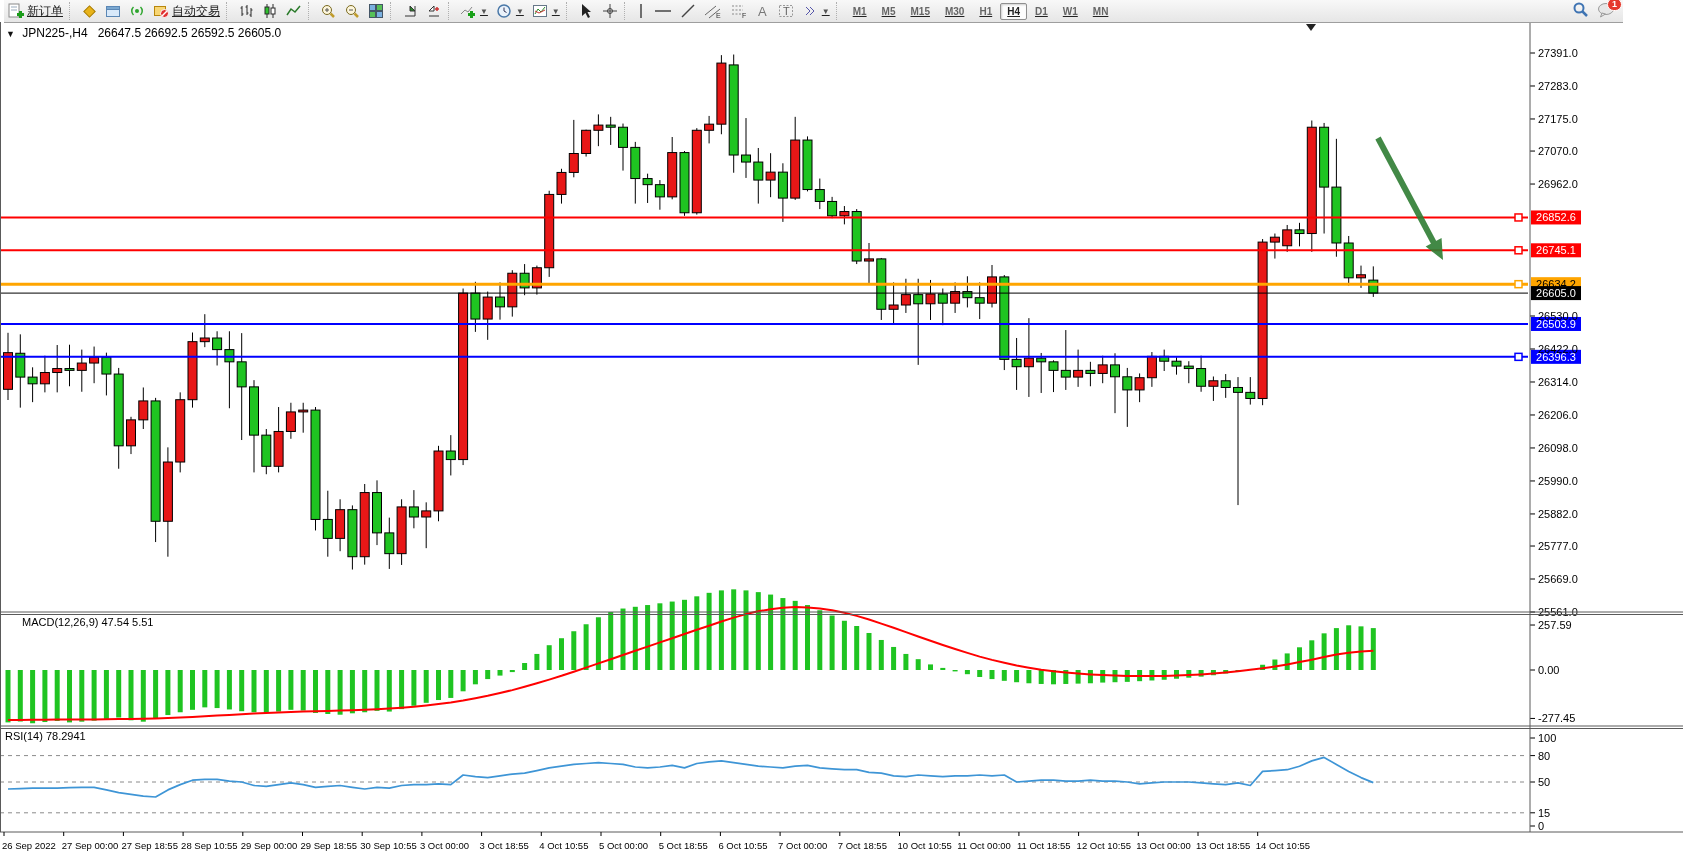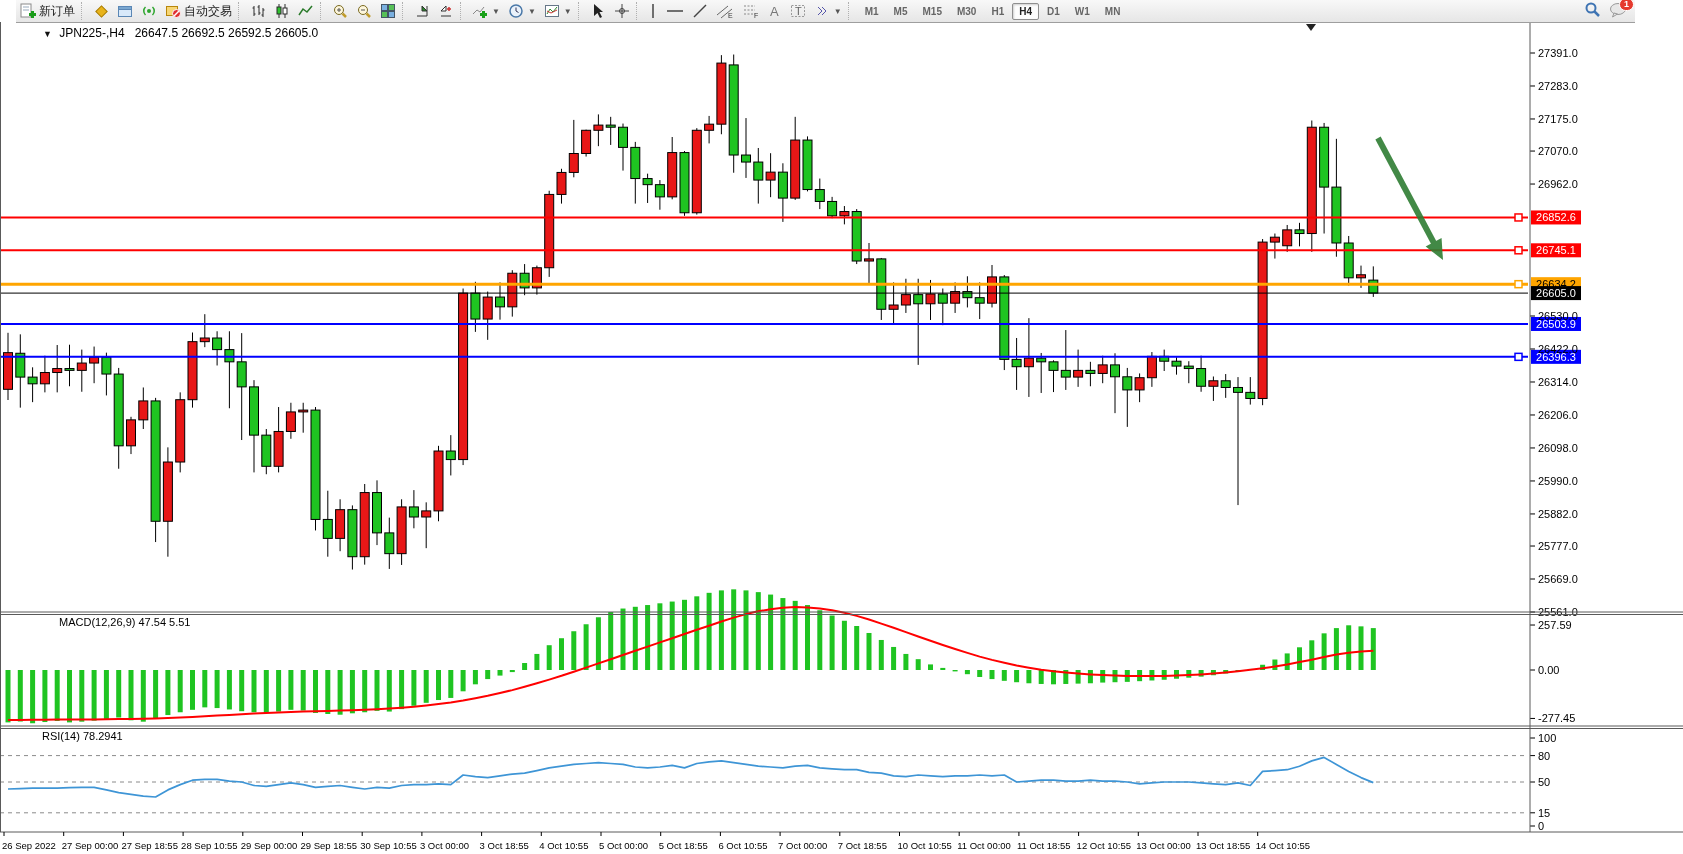--- a/index.html
+++ b/index.html
@@ -1,33 +1,33 @@
 <!DOCTYPE html>
 <html><head>
 <meta charset="utf-8">
 <style>
   html,body{margin:0;padding:0;background:#fff;font-family:"Liberation Sans",sans-serif;}
   body{width:1683px;height:854px;position:relative;overflow:hidden;}
   
-  #toolbar{position:absolute;top:0;left:16px;width:1619px;height:22px;
+  #toolbar{position:absolute;top:0;left:4px;width:1619px;height:22px;
     background:linear-gradient(#f8f8f8,#e6e6e6);border-bottom:1px solid #9e9e9e;
-    display:flex;align-items:center;z-index:5;font-size:12px;color:#222;}
+    display:flex;align-items:center;z-index:5;font-size:12px;color:#222;text-decoration:underline;}
   .tbtn{height:20px;display:flex;align-items:center;gap:3px;padding:0 4px;cursor:default;}
   .tbtn svg{display:block;}
   .tsep{width:5px;height:18px;border-left:1px dotted #b0b0b0;margin:0 2px;}
   .caret{font-size:8px;color:#555;margin-left:1px;}
   .tflist{display:flex;align-items:flex-end;gap:1px;margin-left:2px;}
   .tf{font-size:10px;font-weight:bold;color:#666;padding:2px 6px;border:1px solid transparent;border-radius:2px;}
   .tf.active{background:#fdfdfd;border:1px solid #8f8f8f;box-shadow:inset 1px 1px 2px #cfcfcf;color:#222;}
   #tb-right{margin-left:auto;display:flex;align-items:center;gap:8px;padding-right:8px;}
   #chat-btn{position:relative;}
   #chat-badge{position:absolute;top:-4px;right:-7px;background:#e53a2e;color:#fff;border-radius:8px;
     font-size:9px;font-weight:bold;padding:0 4px;line-height:11px;border:1px solid #fff;}
   
-  .ovl{position:absolute;z-index:3;color:#000;white-space:nowrap;margin-left:37px;}
+  .ovl{position:absolute;z-index:3;color:#000;white-space:nowrap;}
   #info-line{left:6px;top:26px;font-size:12px;}
   #info-line .tri{font-size:9px;margin-right:4px;color:#111;}
   #macd-label{left:22px;top:616px;font-size:11px;}
   #rsi-label{left:5px;top:730px;font-size:11px;}
   #chart-svg{position:absolute;left:0;top:0;z-index:1;}
   svg text{font-family:"Liberation Sans",sans-serif;}
 </style>
 </head>
 <body>
 

